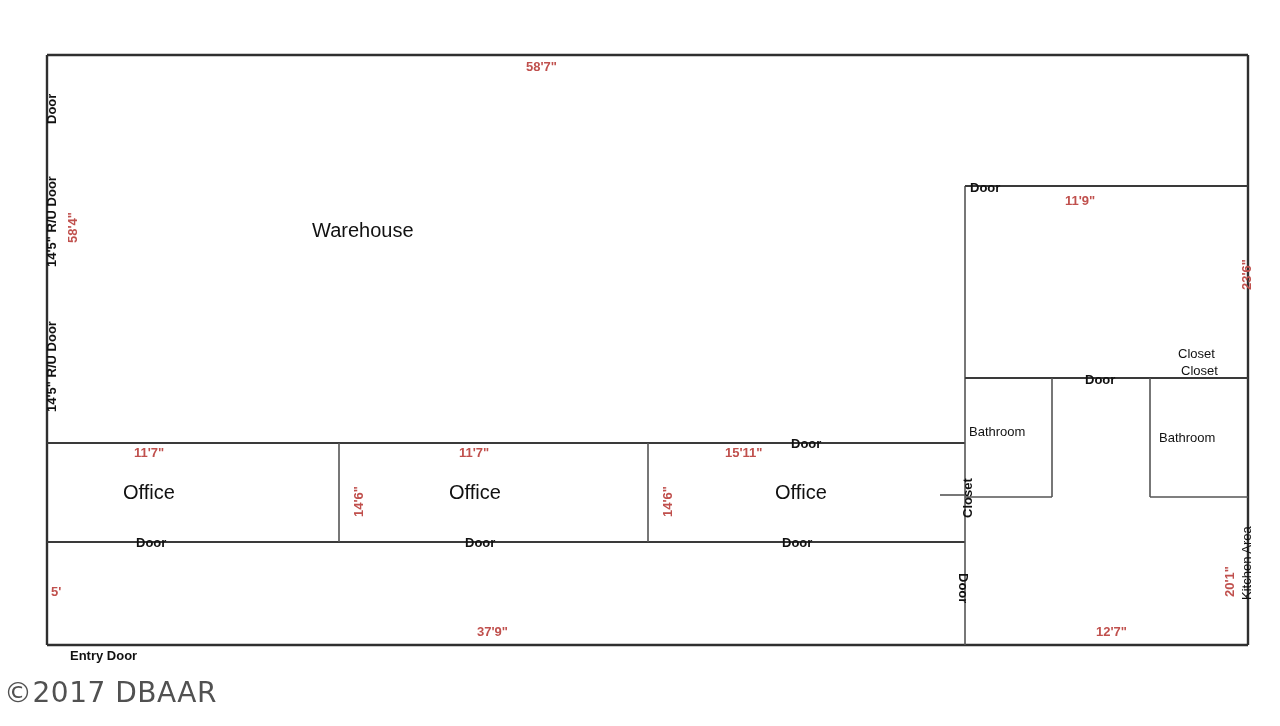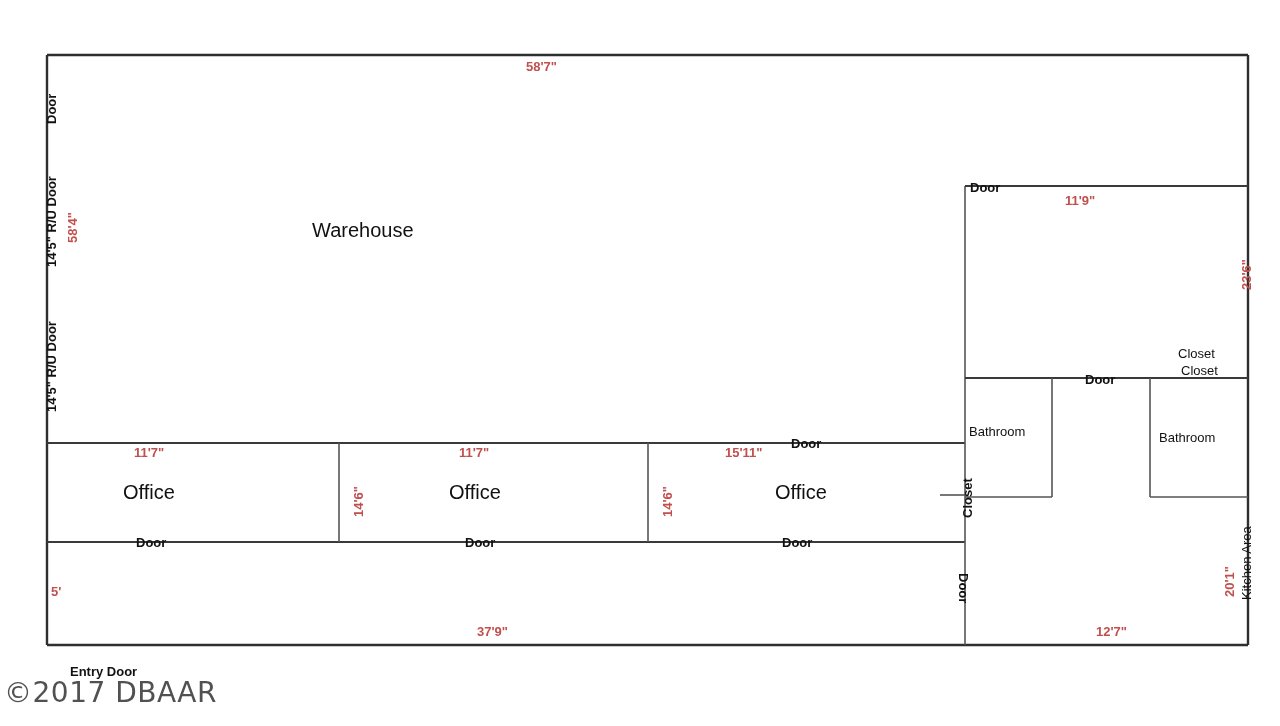--- a/index.html
+++ b/index.html
@@ -167,21 +167,21 @@
   <div class="dim dim-sm" style="left:1096px; top:625px;">12'7"</div>
 
   <div class="dim dim-sm rot-ccw" style="left:1223px; top:597px;">20'1"</div>
 
   <div class="lbl side-lbl rot-ccw" style="left:45px; top:124px;">Door</div>
 
   <div class="lbl side-lbl rot-ccw" style="left:45px; top:267px;">14'5" R/U Door</div>
 
   <div class="lbl side-lbl rot-ccw" style="left:45px; top:412px;">14'5" R/U Door</div>
 
-  <div class="lbl side-lbl" style="left:70px; top:665px;">Entry Door</div>
+  <div class="lbl side-lbl" style="left:70px; top:649px;">Entry Door</div>
 
   <div class="lbl door-lbl" style="left:136px; top:536px;">Door</div>
 
   <div class="lbl door-lbl" style="left:465px; top:536px;">Door</div>
 
   <div class="lbl door-lbl" style="left:782px; top:536px;">Door</div>
 
   <div class="lbl door-lbl" style="left:791px; top:437px;">Door</div>
 
   <div class="lbl door-lbl" style="left:970px; top:181px;">Door</div>

